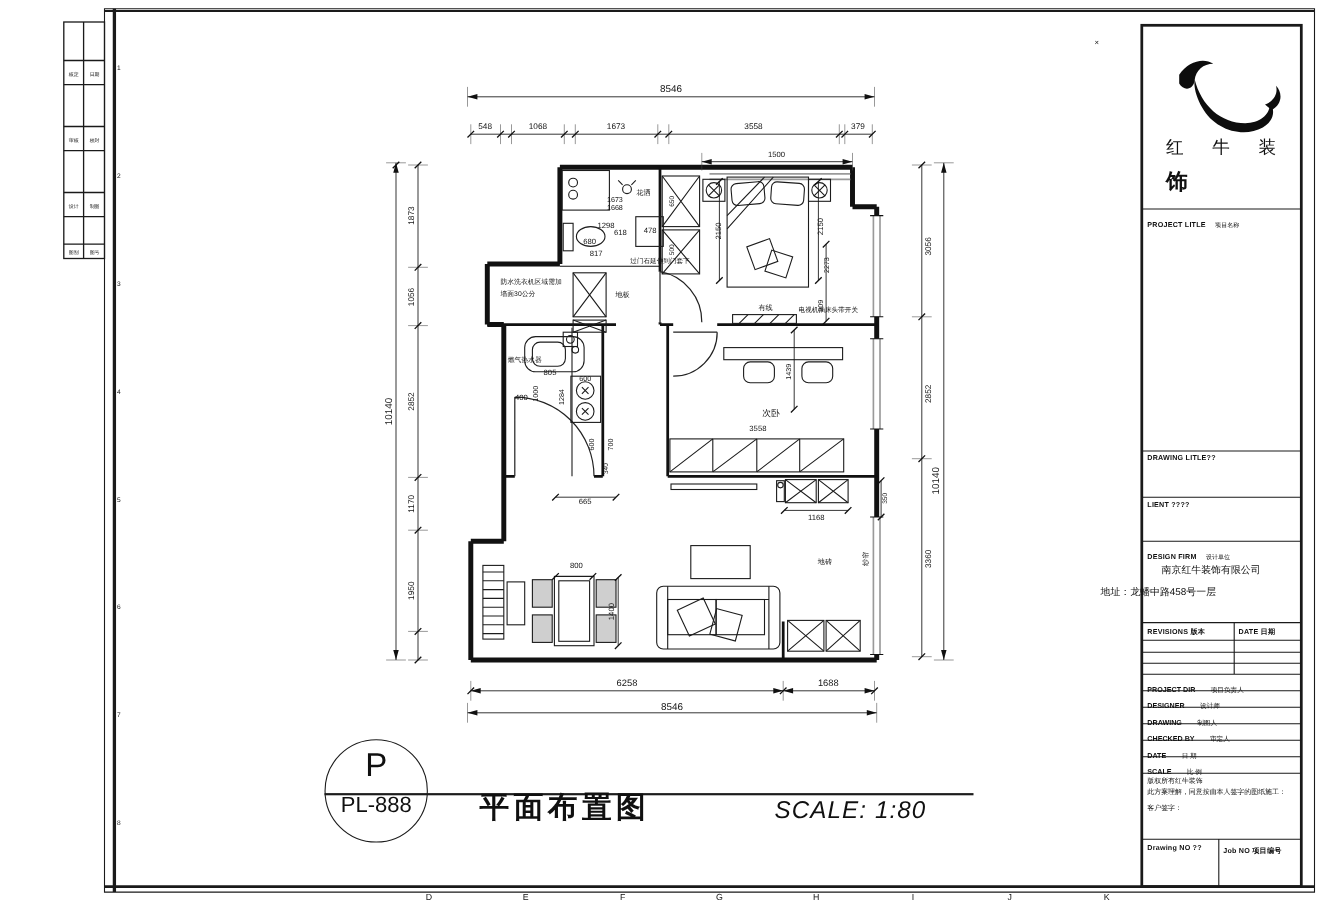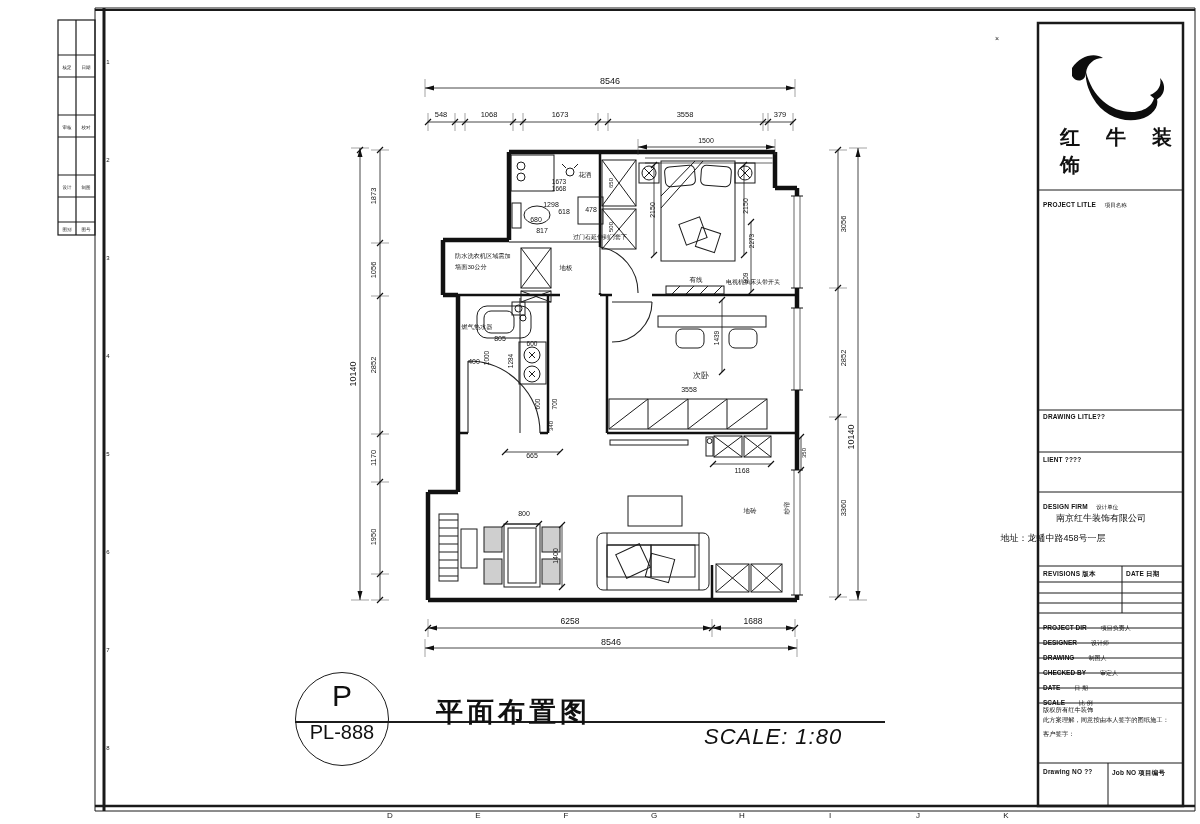--- a/index.html
+++ b/index.html
@@ -7,21 +7,21 @@
        font-family:"Liberation Sans",sans-serif;color:#101010;}
   svg{position:absolute;left:0;top:0;}
   svg text{font-family:"Liberation Sans",sans-serif;fill:#141414;}
   .abs{position:absolute;white-space:nowrap;}
   .tb-head{font-size:6.5px;font-weight:bold;letter-spacing:.2px;}
   .tb-zh{font-size:5.5px;font-weight:normal;margin-left:4px;}
   .tb-row .en{font-size:6.5px;font-weight:bold;}
   .tb-row .zh{font-size:6px;margin-left:14px;}
   .tb-center{width:122px;text-align:center;font-size:9px;}
   .tb-small{font-size:6.3px;}
-  .brand1{font-size:20px;letter-spacing:26px;font-weight:bold;}
+  .brand1{font-size:16px;letter-spacing:26px;font-weight:normal;}
   .brand2{font-size:20px;font-weight:bold;}
   .circle{width:92px;height:92px;border:1.6px solid #1c1c1c;border-radius:50%;
           text-align:center;}
   .circle .top{font-size:30px;margin-top:6px;}
   .circle .bot{font-size:20px;margin-top:8px;}
   .hline{height:2px;background:#1c1c1c;}
   .sheet-title{font-size:27px;font-weight:bold;letter-spacing:4px;}
   .scale-note{font-size:22px;font-style:italic;letter-spacing:1px;margin-left:12px;}
 </style>
 </head>
@@ -364,15 +364,15 @@
   <div class="abs tb-head" style="left:1043px;top:768px">Drawing NO ??</div>
   <div class="abs tb-head" style="left:1112px;top:769px">Job NO 项目编号</div>
 </div>
 
 <div>
   <div class="abs hline" style="left:295px;top:721px;width:590px"></div>
   <div class="abs circle" style="left:295px;top:672px">
     <div class="top">P</div>
     <div class="bot">PL-888</div>
   </div>
-  <div class="abs sheet-title" style="left:436px;top:694px">平面布置图</div>
+  <div class="abs sheet-title" style="left:436px;top:716px">平面布置图</div>
   <div class="abs scale-note" style="left:692px;top:724px">SCALE: 1:80</div>
 </div>
 
 </body></html>

